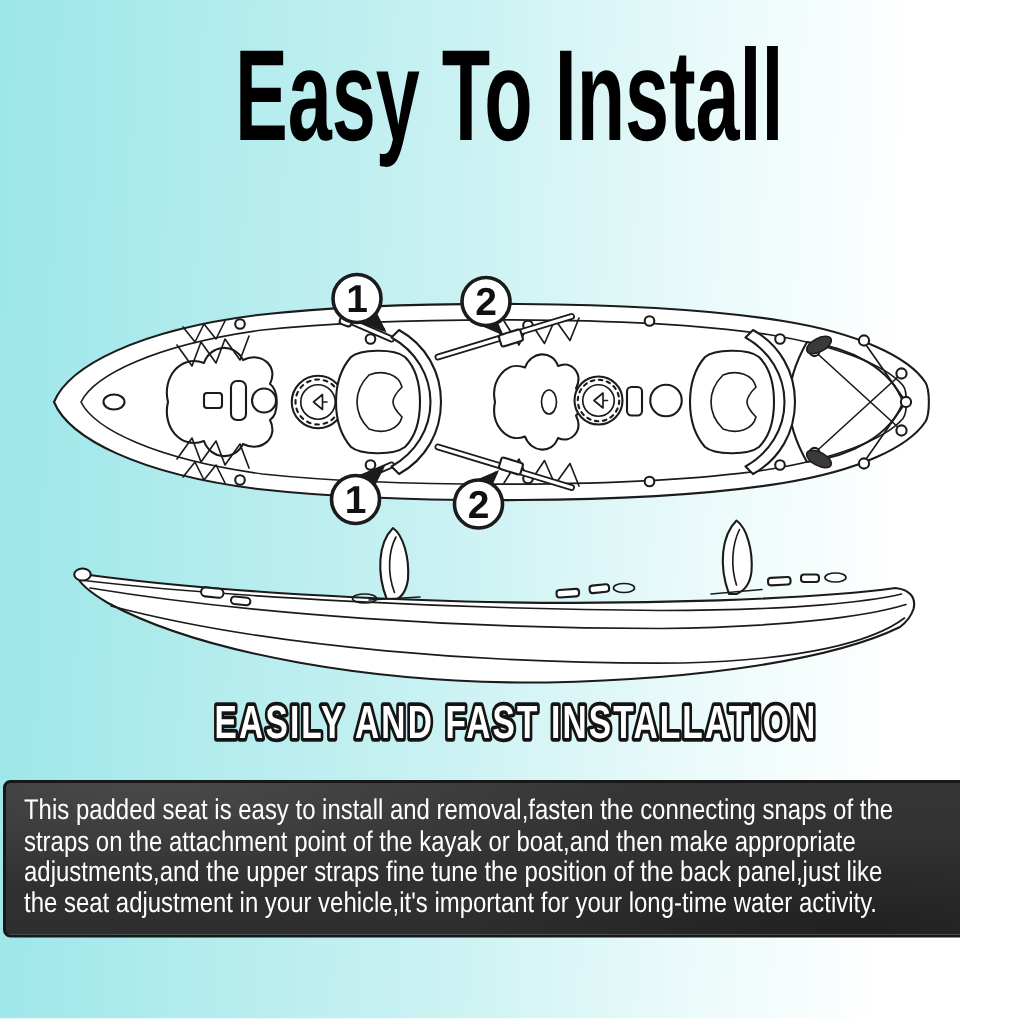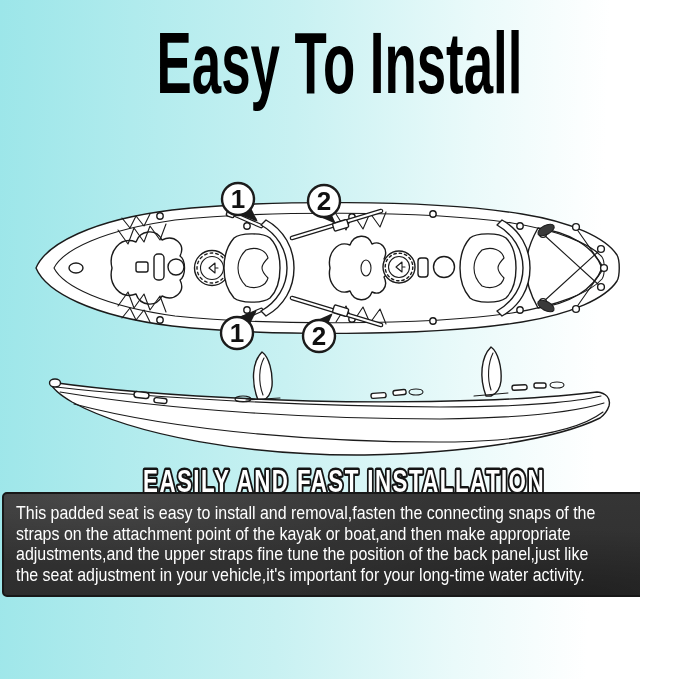--- a/index.html
+++ b/index.html
@@ -37,21 +37,21 @@
   .callout-num{font-family:"Liberation Sans",sans-serif;font-weight:bold;font-size:26px;fill:#111111;}
   .arrowline{fill:none;stroke:var(--line-art);stroke-width:2.4;}
   .strap-out{fill:none;stroke:var(--line-art);stroke-width:4.6;stroke-linecap:round;}
   .strap-in{fill:none;stroke:#ffffff;stroke-width:2.2;stroke-linecap:round;}
   .subtitleText{
     font-family:"Liberation Sans",sans-serif;font-weight:bold;font-size:31px;letter-spacing:2px;
     fill:var(--subtitle-fill);stroke:var(--subtitle-outline);stroke-width:5px;
     paint-order:stroke;stroke-linejoin:round;
   }
   .panel{
-    position:absolute;left:2px;top:492px;width:669px;height:105px;box-sizing:border-box;
+    position:absolute;left:2px;top:520px;width:669px;height:105px;box-sizing:border-box;
     border-radius:5px;border:2px solid #181818;
     background:
       radial-gradient(90% 130% at 15% 0%,rgba(255,255,255,0.10),rgba(255,255,255,0) 55%),
       radial-gradient(70% 110% at 85% 100%,rgba(0,0,0,0.30),rgba(0,0,0,0) 60%),
       linear-gradient(180deg,#353535,var(--panel-background));
     padding:9px 8px 0 12px;
   }
   .pline{
     color:var(--panel-text);font-size:19px;line-height:20.6px;white-space:nowrap;
     transform:scaleX(0.84);transform-origin:0 50%;

